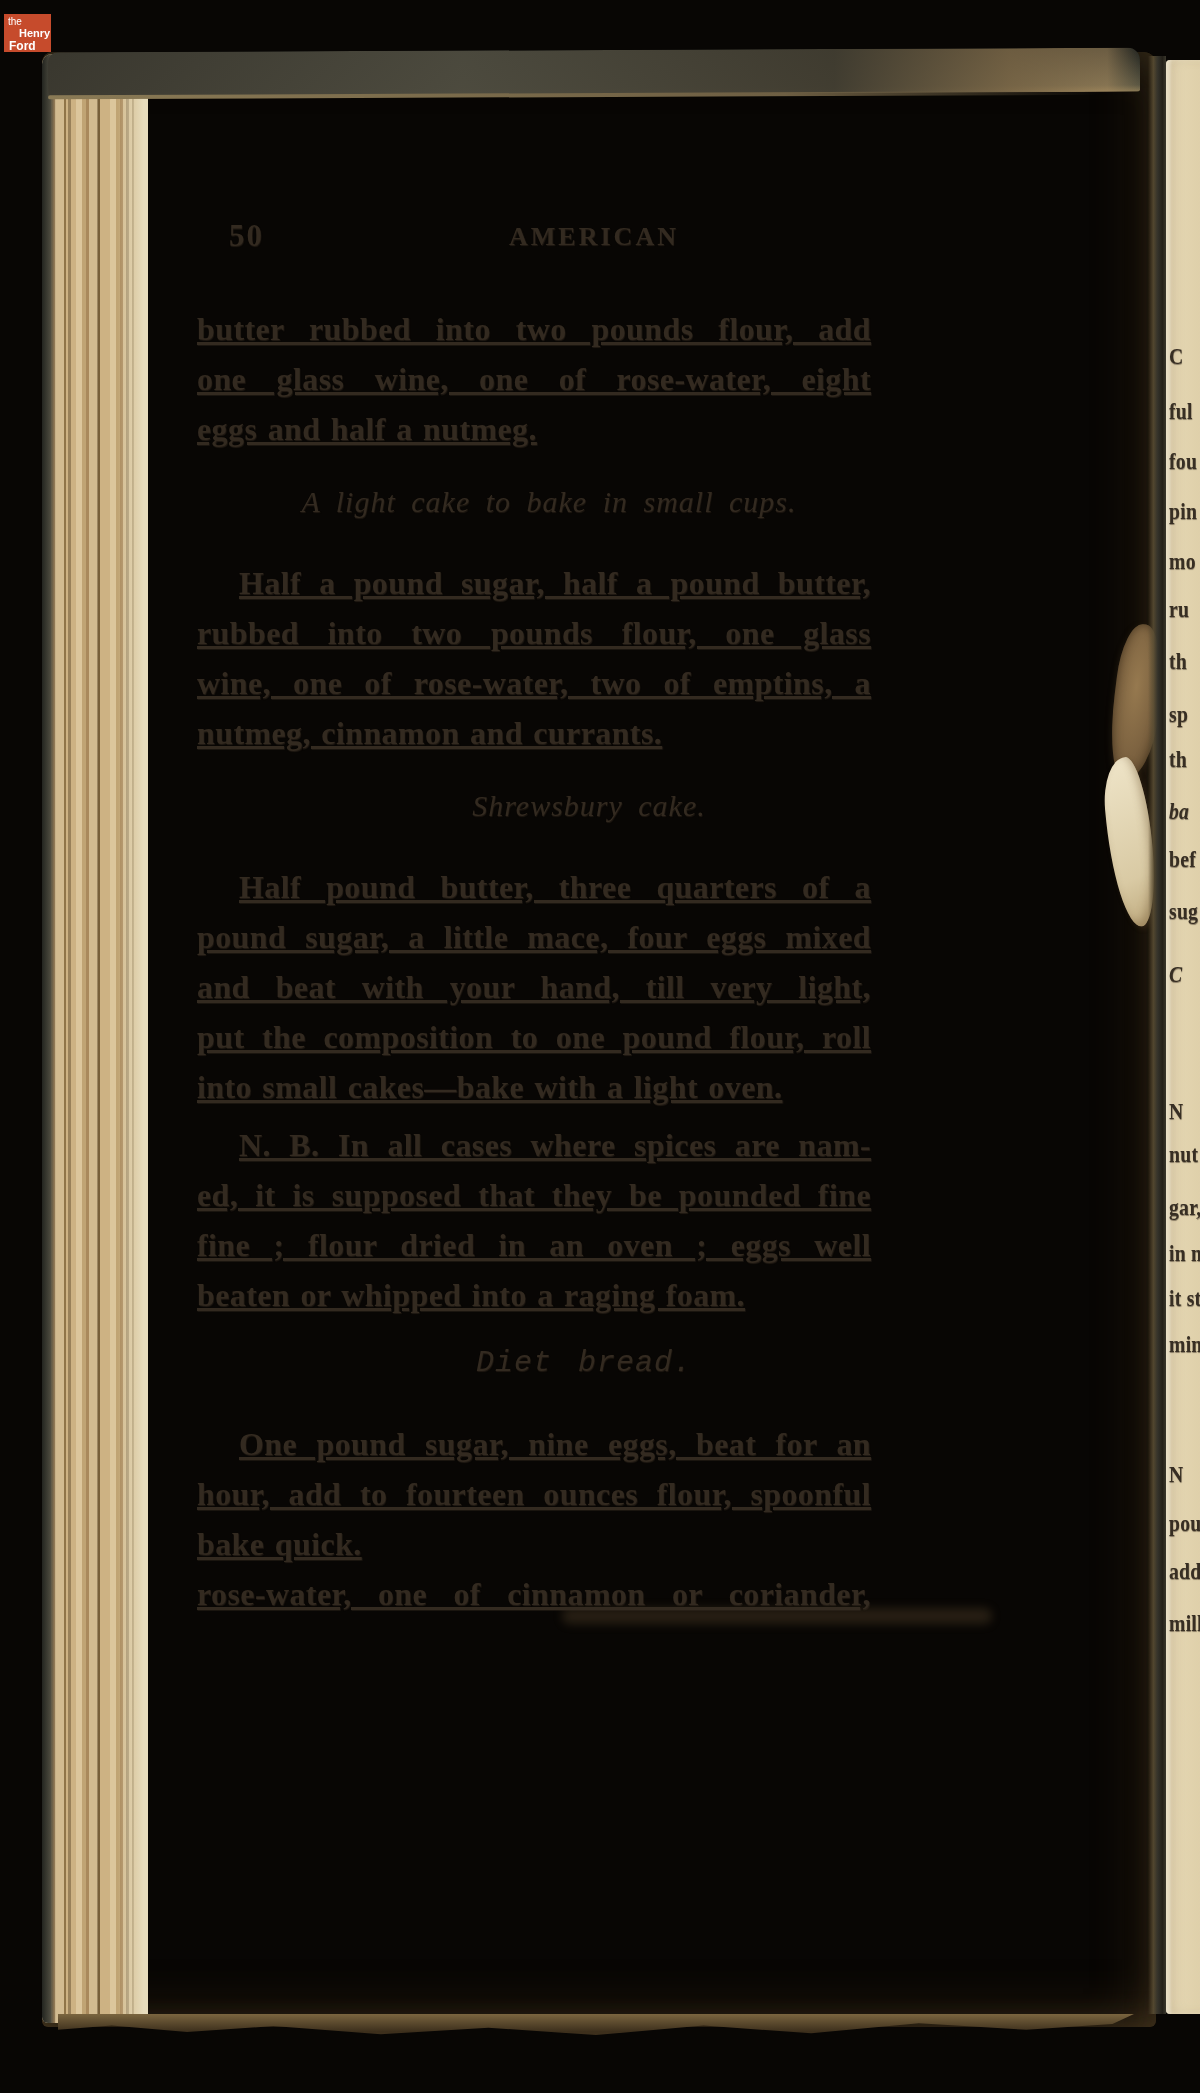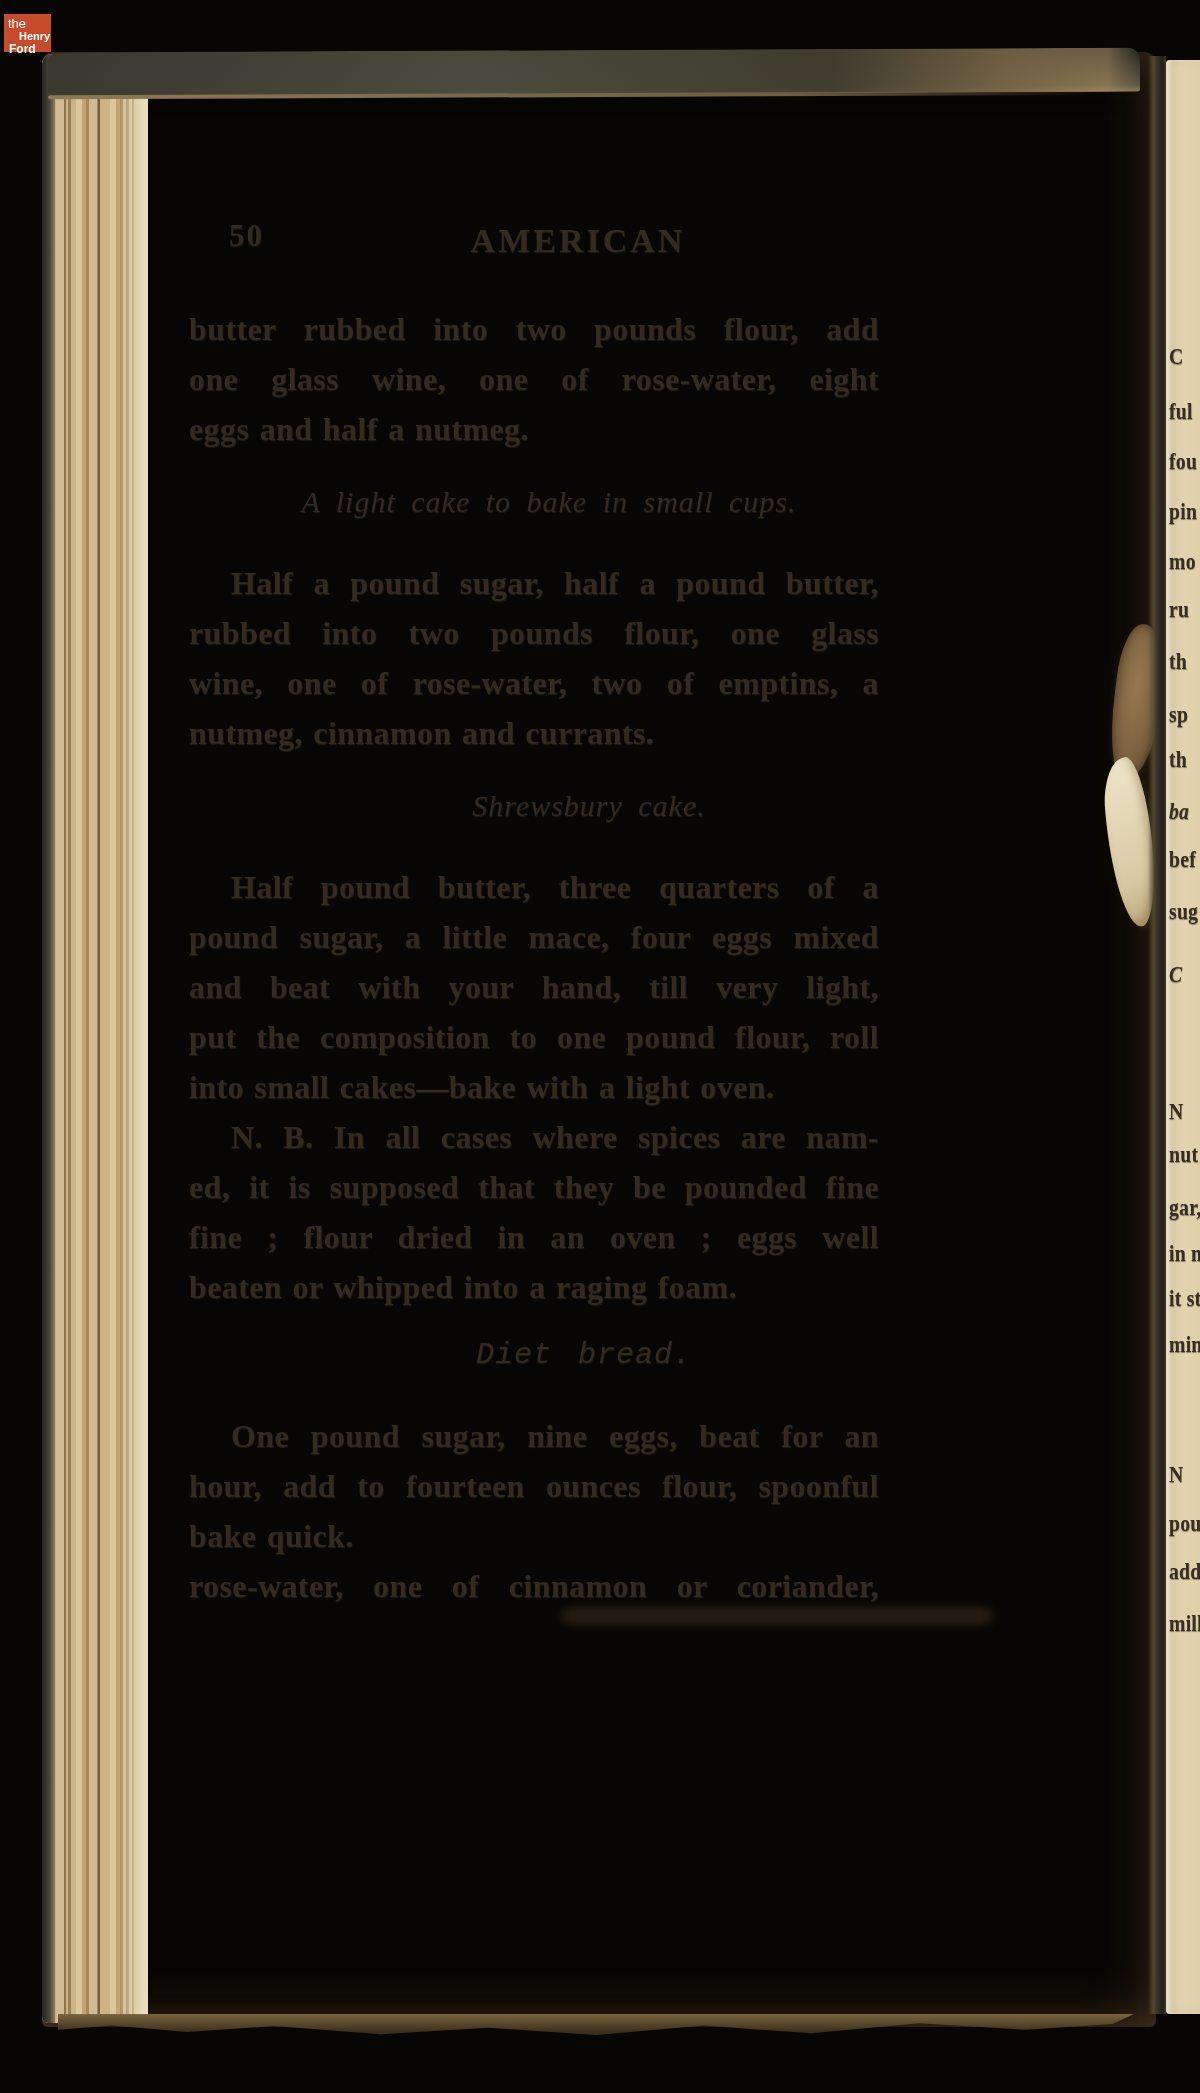--- a/index.html
+++ b/index.html
@@ -100,23 +100,23 @@
     position:absolute;left:147px;top:166px;width:690px;
     color:#332a20;
     font-size:32px;font-weight:bold;
     letter-spacing:0.4px;
     text-shadow:0.6px 0.7px 1px rgba(55,44,32,0.55);
   }
   .running-head{position:relative;height:40px;margin-bottom:46px;font-size:31px;}
   .pagenum{position:absolute;left:40px;top:0;letter-spacing:2px;}
   .runtitle{
     position:absolute;left:50%;top:4px;transform:translateX(-50%);
-    margin-left:44px;font-size:34px;font-weight:bold;letter-spacing:3px;
-  }
-  .para{margin:0;}
+    margin-left:60px;font-size:26px;font-weight:bold;letter-spacing:3px;
+  }
+  .para{margin:8px;text-decoration:underline;}
   .ln{
     line-height:50px;height:50px;
     text-align:justify;text-align-last:justify;
     word-spacing:2px;white-space:nowrap;
   }
   .ln.end{text-align-last:left;}
   .ln.ind{text-indent:42px;}
   .heading{
     font-style:italic;font-weight:normal;font-size:30px;
     letter-spacing:1px;word-spacing:7px;
@@ -151,21 +151,21 @@
 
   
   .logo{
     position:absolute;left:4px;top:14px;width:47px;height:38px;
     background:#c64b2c;
     color:#ffffff;
     font-family:"Liberation Sans", sans-serif;
     padding:2px 0 0 3px;box-sizing:border-box;
     line-height:1;
   }
-  .logo .l1{display:block;font-size:13px;font-weight:normal;margin:1px 0 0 1px;}
+  .logo .l1{display:block;font-size:10px;font-weight:normal;margin:1px 0 0 1px;}
   .logo .l2{display:block;font-size:11px;font-weight:bold;margin:1px 0 0 12px;}
   .logo .l3{display:block;font-size:12px;font-weight:bold;margin:1px 4px 0 2px;}
 </style>
 </head>
 <body>
 
 <div class="page">
   <div class="stack"></div>
   <div class="top-band"></div>
   <div class="ghost-line"></div>

